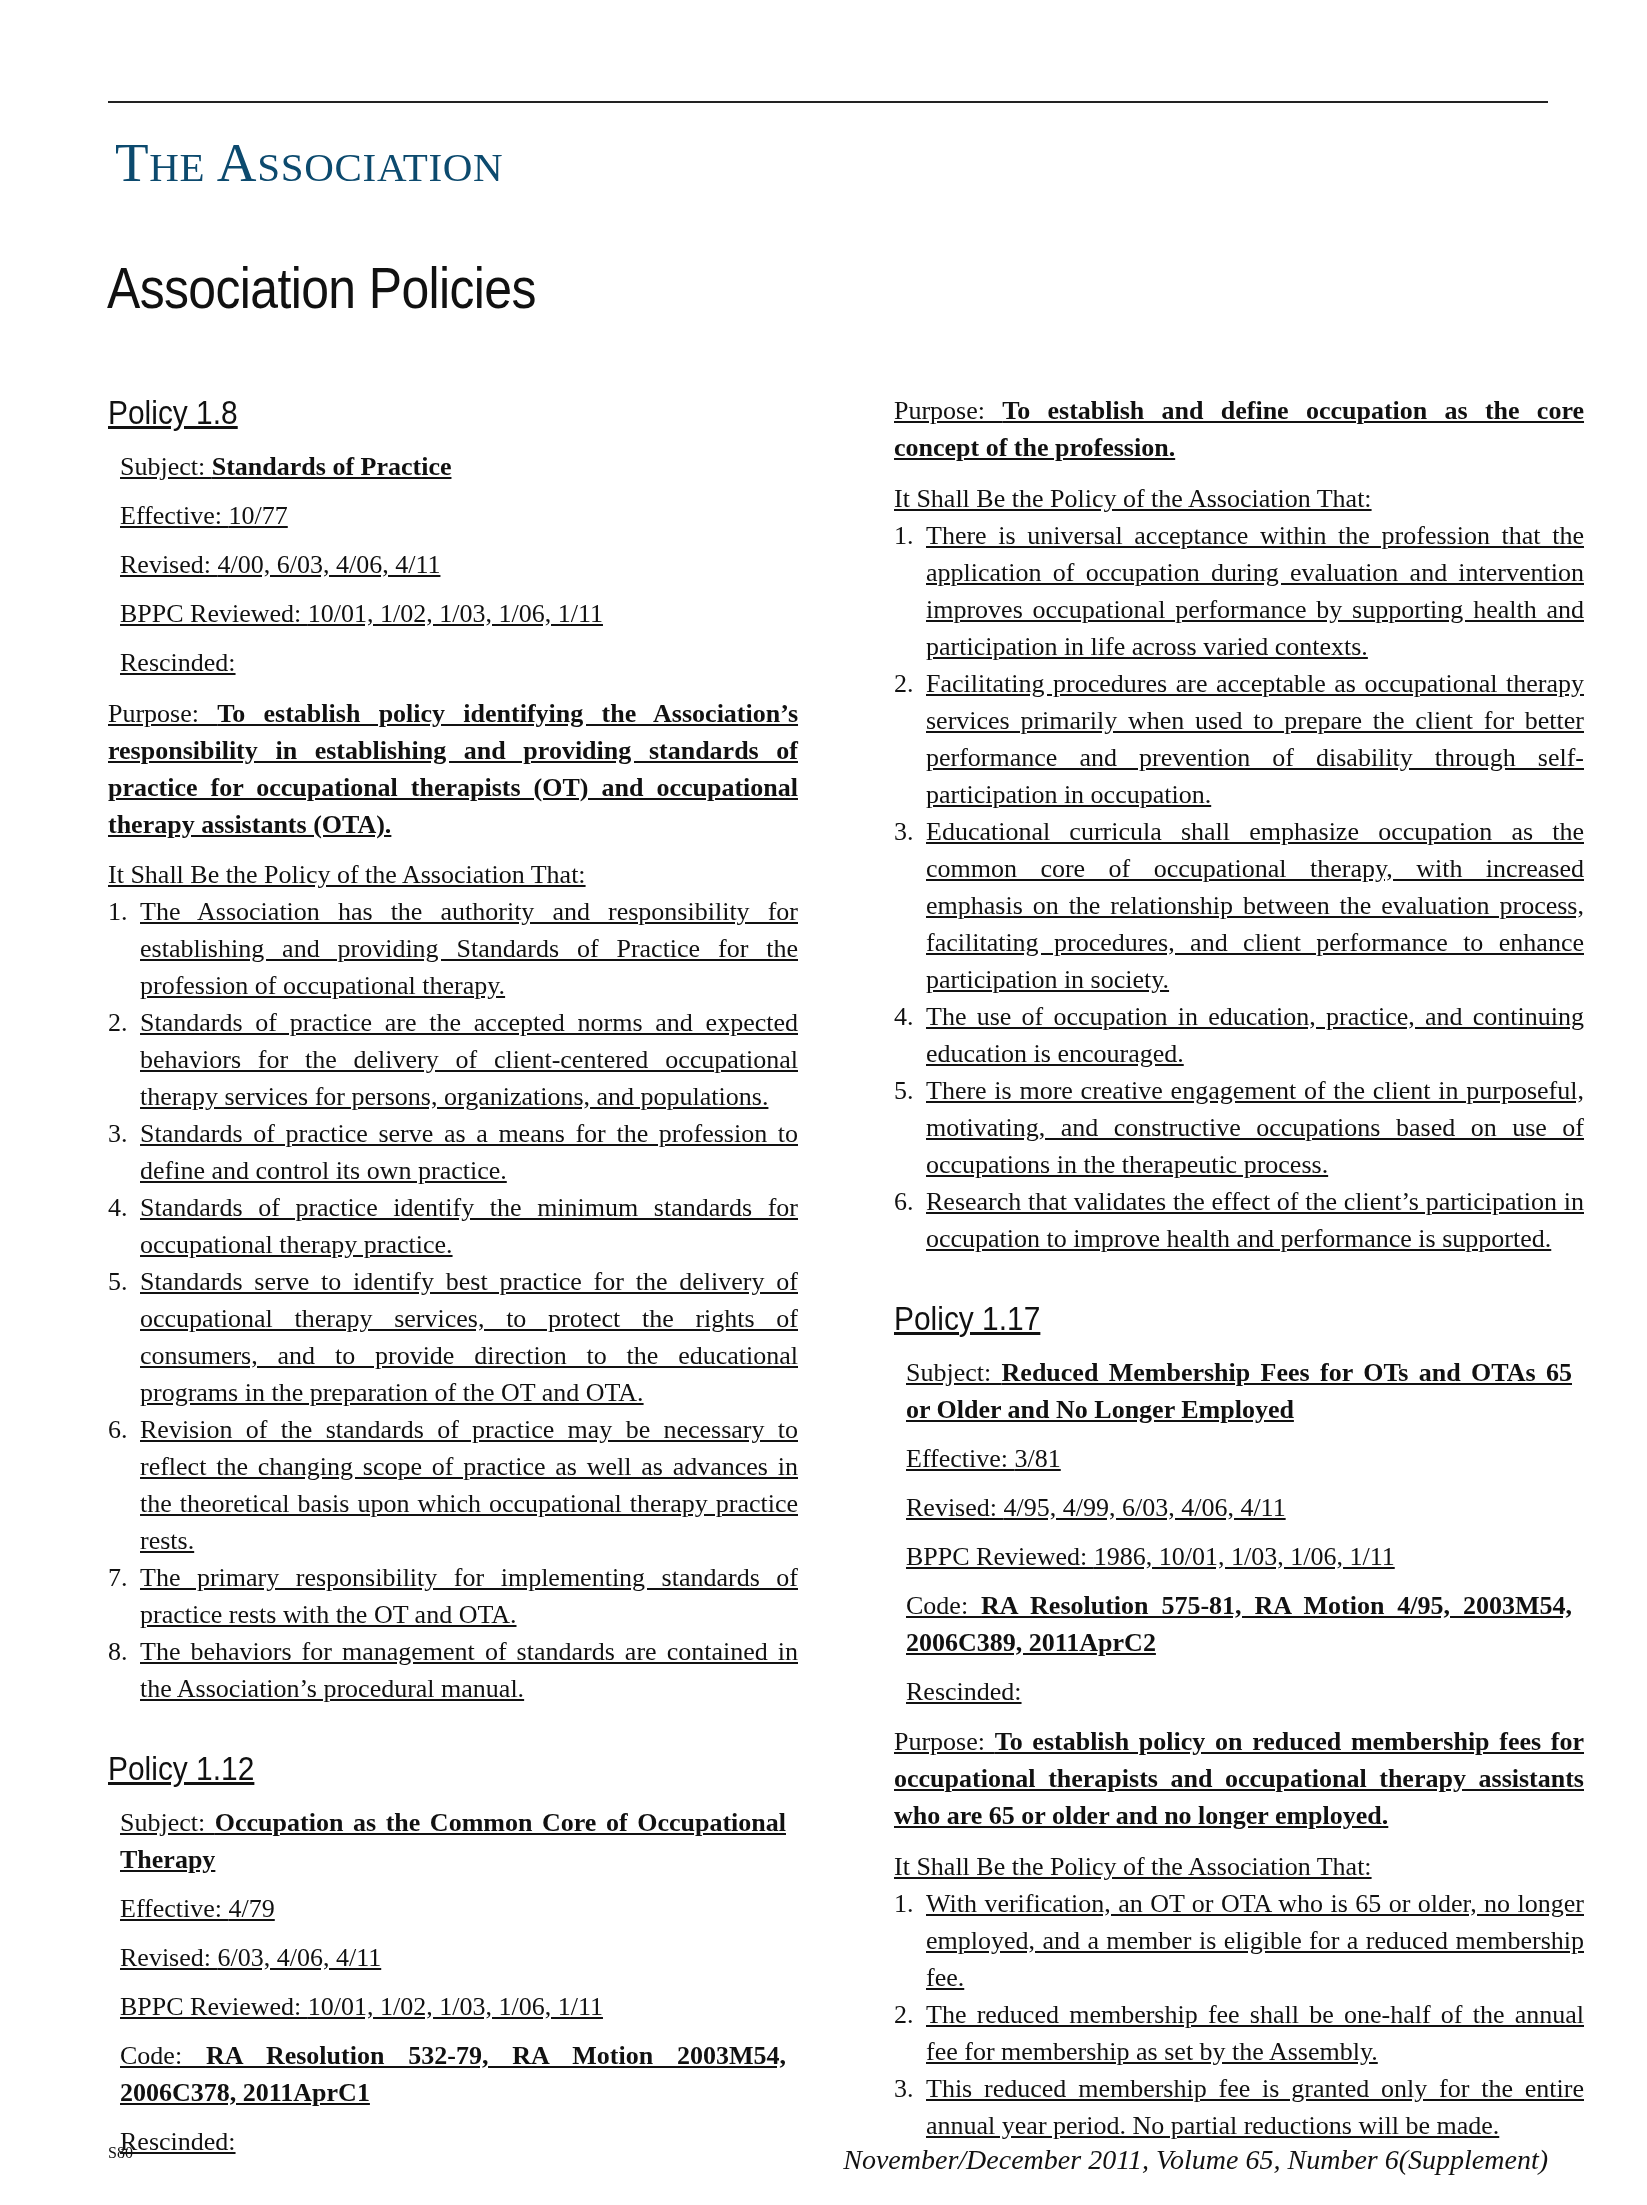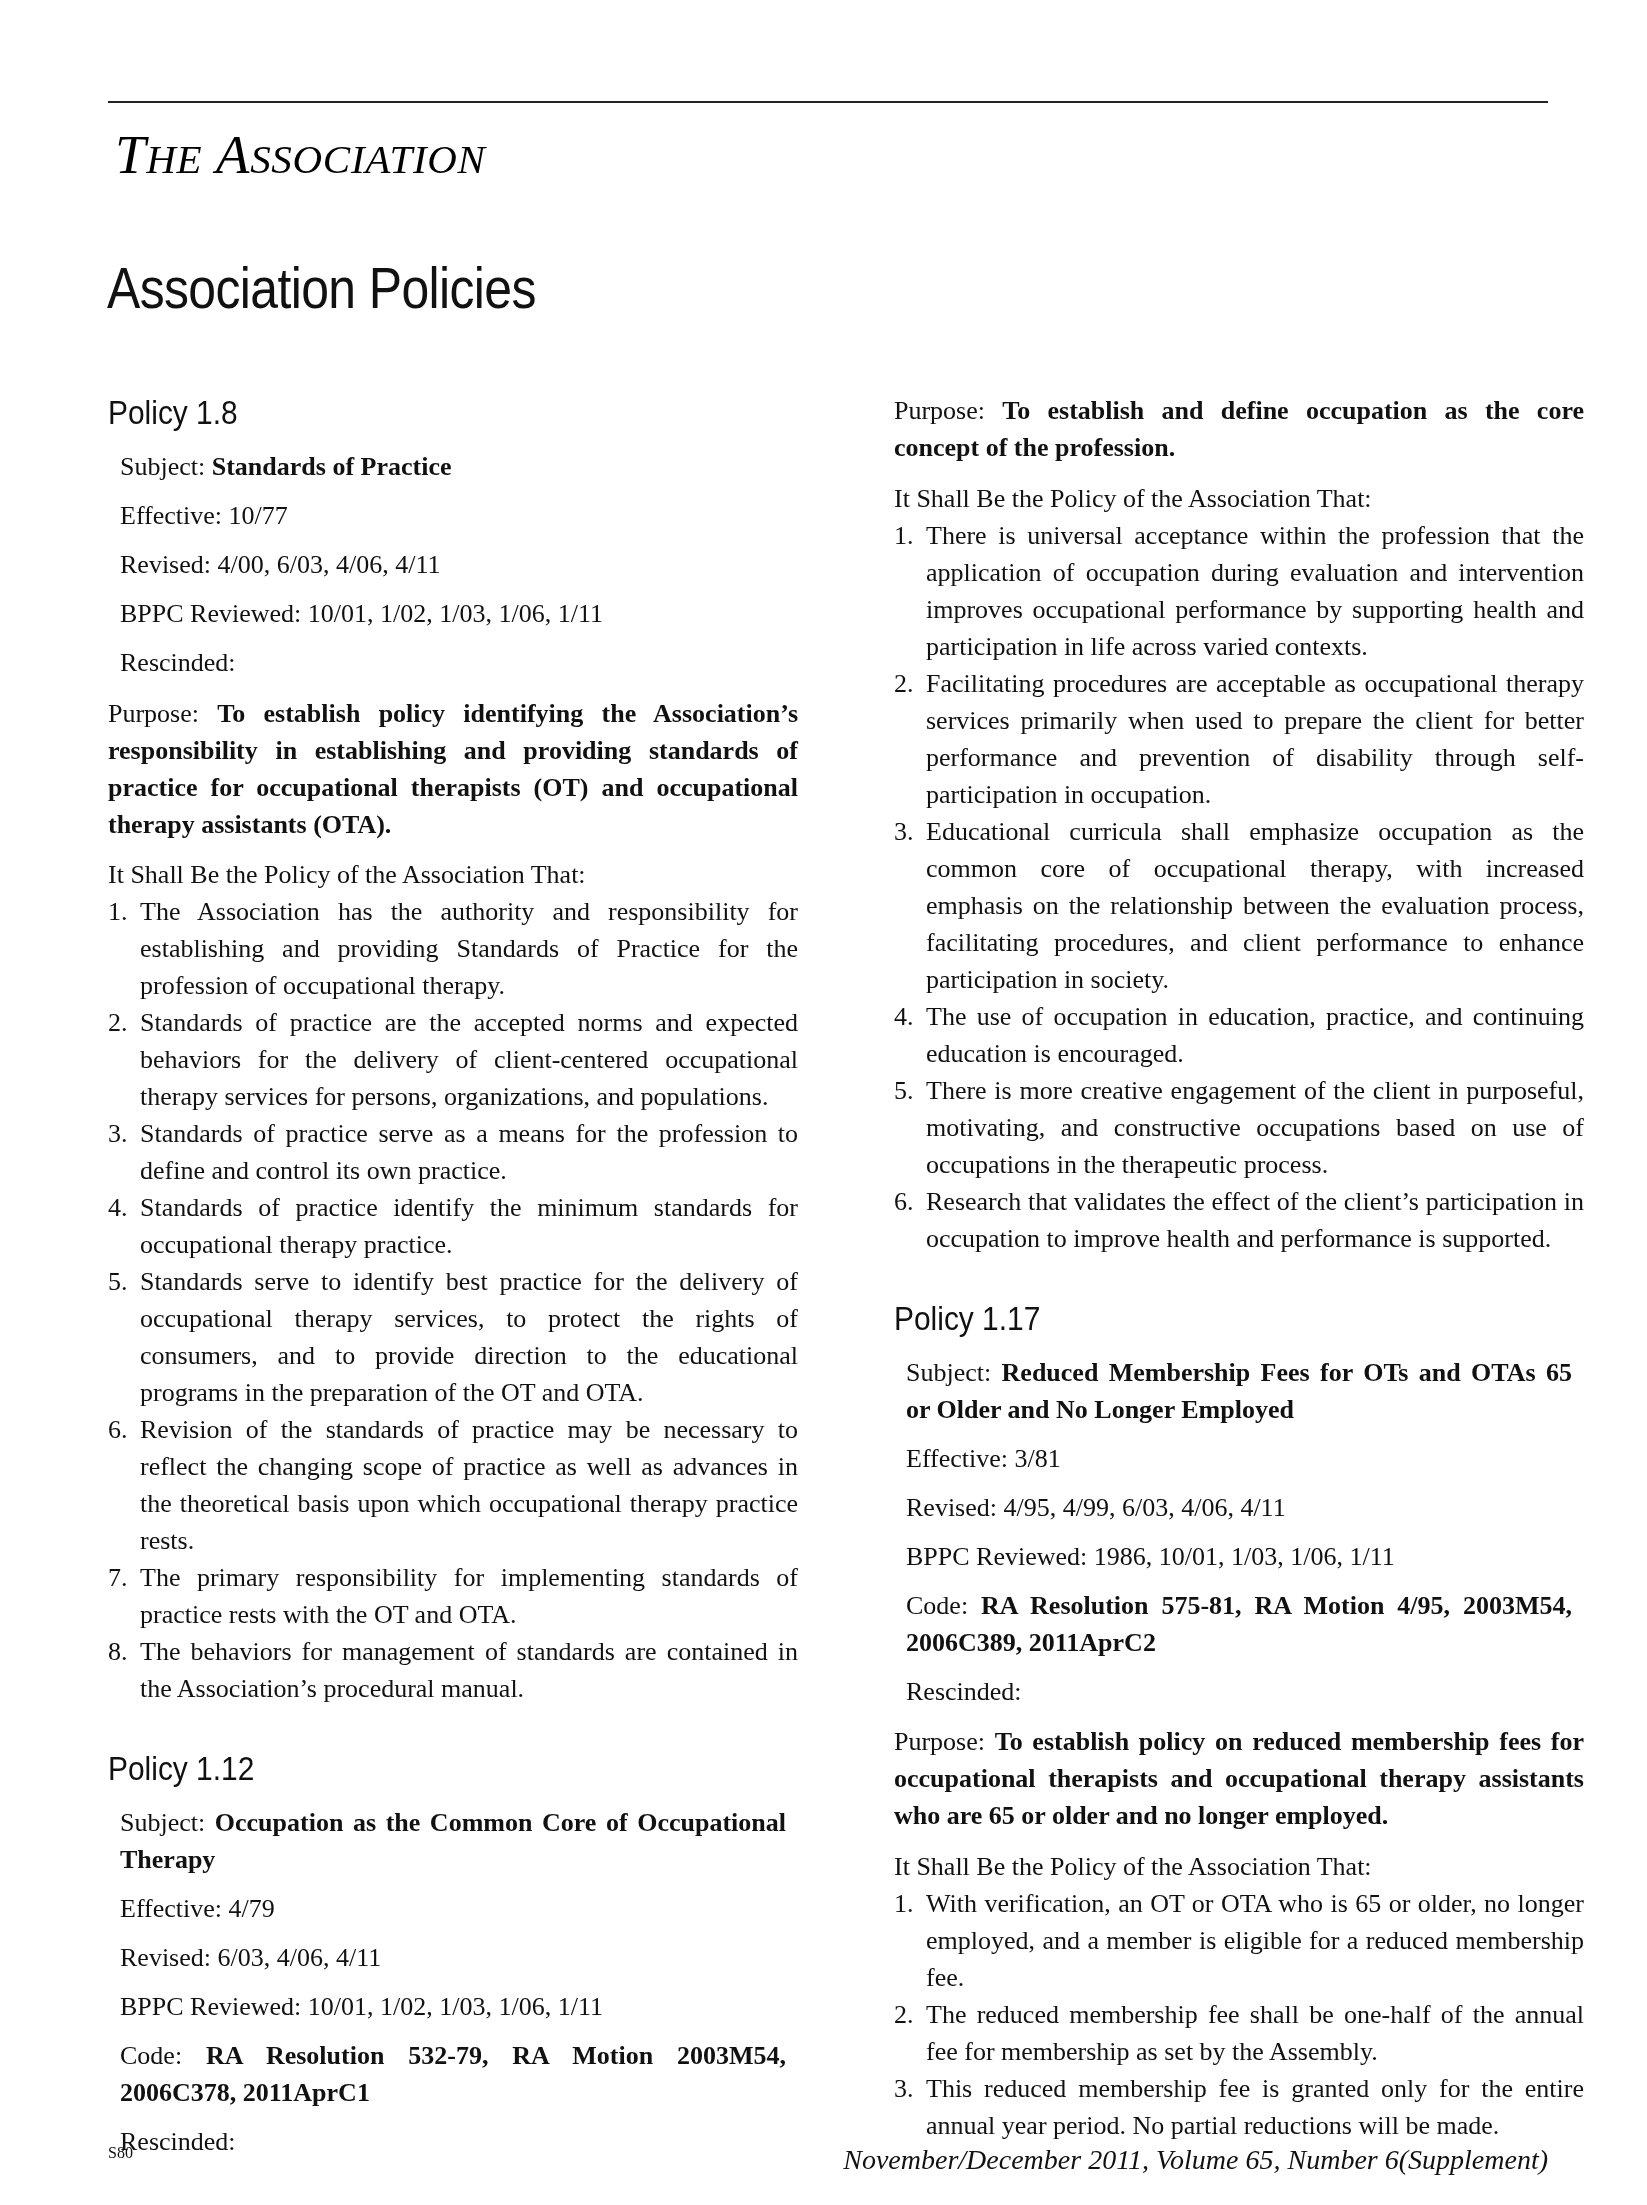--- a/index.html
+++ b/index.html
@@ -1,32 +1,32 @@
 <!DOCTYPE html>
 <html style="font-size:10.8px"><head>
   <meta charset="utf-8">
   <style>
     html, body { margin: 0; padding: 0; background: #ffffff; }
     body { width: 1648px; height: 2205px; position: relative; overflow: hidden; color: #111; }
     .rule { position: absolute; left: 108px; top: 101px; width: 1440px; height: 0; border-top: 2px solid #222; }
     .section-kicker {
-      position: absolute; left: 115px; top: 127px;
-      font-family: "Liberation Serif", "DejaVu Serif", serif; font-style: italic;
-      color: #000000; font-size: 55px; letter-spacing: 0.7px; line-height: 1;
+      position: absolute; left: 115px; top: 135px;
+      font-family: "Liberation Serif", "DejaVu Serif", serif; 
+      color: #0c4a6e; font-size: 55px; letter-spacing: 0.7px; line-height: 1;
     }
     .section-kicker .big { font-size: 55px; }
     .section-kicker .sc { font-size: 41px; text-transform: uppercase; }
     .page-title {
       position: absolute; left: 107px; top: 220px;
       font-family: "Liberation Sans", "DejaVu Sans", sans-serif;
       font-size: 58px; font-weight: normal; letter-spacing: -0.7px; line-height: 1;
       transform: scaleX(0.86); transform-origin: left top;
     }
     .col { position: absolute; top: 392px; width: 690px;
-      font-family: "Liberation Serif", "DejaVu Serif", serif; font-size: 26px; line-height: 37px; }
+      font-family: "Liberation Serif", "DejaVu Serif", serif; font-size: 26px; line-height: 37px; text-decoration: underline; }
     .col-left { left: 108px; }
     .col-right { left: 894px; }
     .policy-heading {
       font-family: "Liberation Sans", "DejaVu Sans", sans-serif;
       font-size: 34px; line-height: 41px; margin: 0 0 15px 0; font-weight: normal;
       transform: scaleX(0.88); transform-origin: left top;
     }
     .meta-line { margin: 12px; text-align: justify; }
     .meta-line b { font-weight: bold; }
     .purpose { margin: 13.5px 0 0 0; text-align: justify; }

